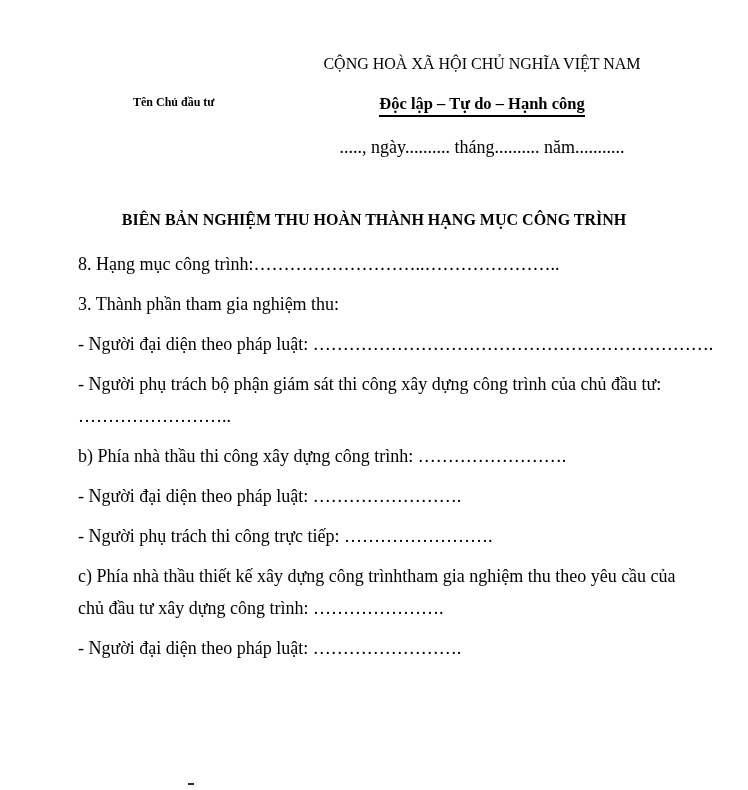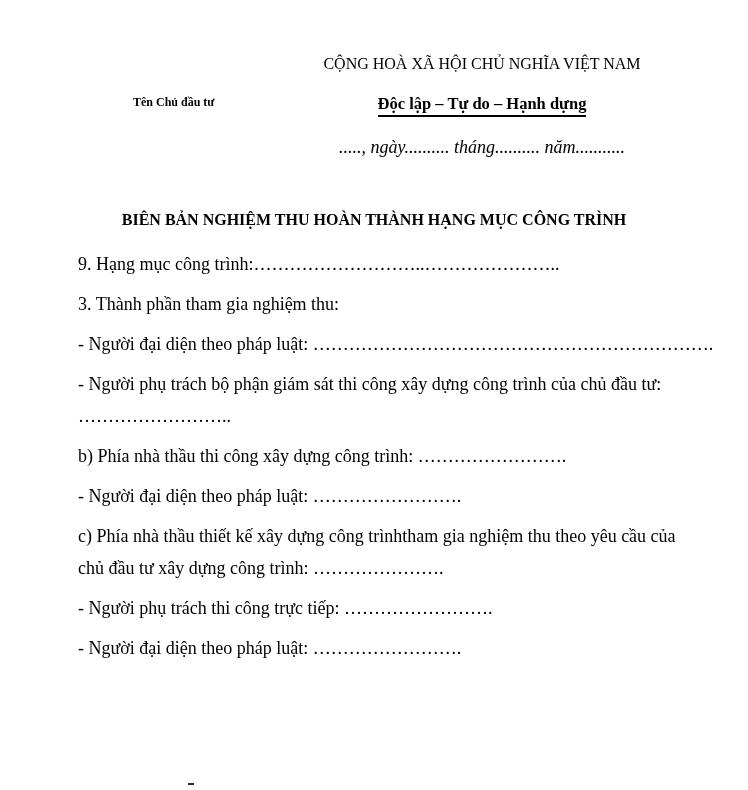--- a/index.html
+++ b/index.html
@@ -43,21 +43,20 @@
     display: inline-block;
     font-size: 16.5px;
     font-weight: bold;
     border-bottom: 2px solid #000;
     padding-bottom: 1px;
     white-space: nowrap;
   }
   .date-line {
     margin-top: 20px;
     font-size: 18px;
-    font-style: italic;
     white-space: nowrap;
   }
   .doc-title {
     position: absolute;
     top: 211px;
     left: 0;
     width: 748px;
     text-align: center;
     font-size: 16px;
     font-weight: bold;
@@ -87,53 +86,53 @@
 </head>
 <body>
 
 <div class="page">
 
   <div class="investor">Tên Chủ đầu tư</div>
 
   <div class="national-block">
     <div class="motto1">CỘNG HOÀ XÃ HỘI CHỦ NGHĨA VIỆT NAM</div>
     <div class="motto2-wrap">
-      <span class="motto2">Độc lập – Tự do – Hạnh dựng</span>
+      <span class="motto2">Độc lập – Tự do – Hạnh công</span>
     </div>
     <div class="date-line">....., ngày.......... tháng.......... năm...........</div>
   </div>
 
   <div class="doc-title">BIÊN BẢN NGHIỆM THU HOÀN THÀNH HẠNG MỤC CÔNG TRÌNH</div>
 
   <div class="doc-body">
     <div class="para">
-      <div class="line">9. Hạng mục công trình:………………………..…………………..</div>
+      <div class="line">8. Hạng mục công trình:………………………..…………………..</div>
     </div>
     <div class="para">
       <div class="line">3. Thành phần tham gia nghiệm thu:</div>
     </div>
     <div class="para">
       <div class="line">- Người đại diện theo pháp luật: ………………………………………………………….</div>
     </div>
     <div class="para">
       <div class="line">- Người phụ trách bộ phận giám sát thi công xây dựng công trình của chủ đầu tư:</div>
       <div class="line">……………………..</div>
     </div>
     <div class="para">
       <div class="line">b) Phía nhà thầu thi công xây dựng công trình: …………………….</div>
     </div>
     <div class="para">
       <div class="line">- Người đại diện theo pháp luật: …………………….</div>
     </div>
     <div class="para">
+      <div class="line">- Người phụ trách thi công trực tiếp: …………………….</div>
+    </div>
+    <div class="para">
       <div class="line">c) Phía nhà thầu thiết kế xây dựng công trìnhtham gia nghiệm thu theo yêu cầu của</div>
       <div class="line">chủ đầu tư xây dựng công trình: ………………….</div>
-    </div>
-    <div class="para">
-      <div class="line">- Người phụ trách thi công trực tiếp: …………………….</div>
     </div>
     <div class="para">
       <div class="line">- Người đại diện theo pháp luật: …………………….</div>
     </div>
   </div>
 
   <div class="partial-glyph"></div>
 
 </div>
 

